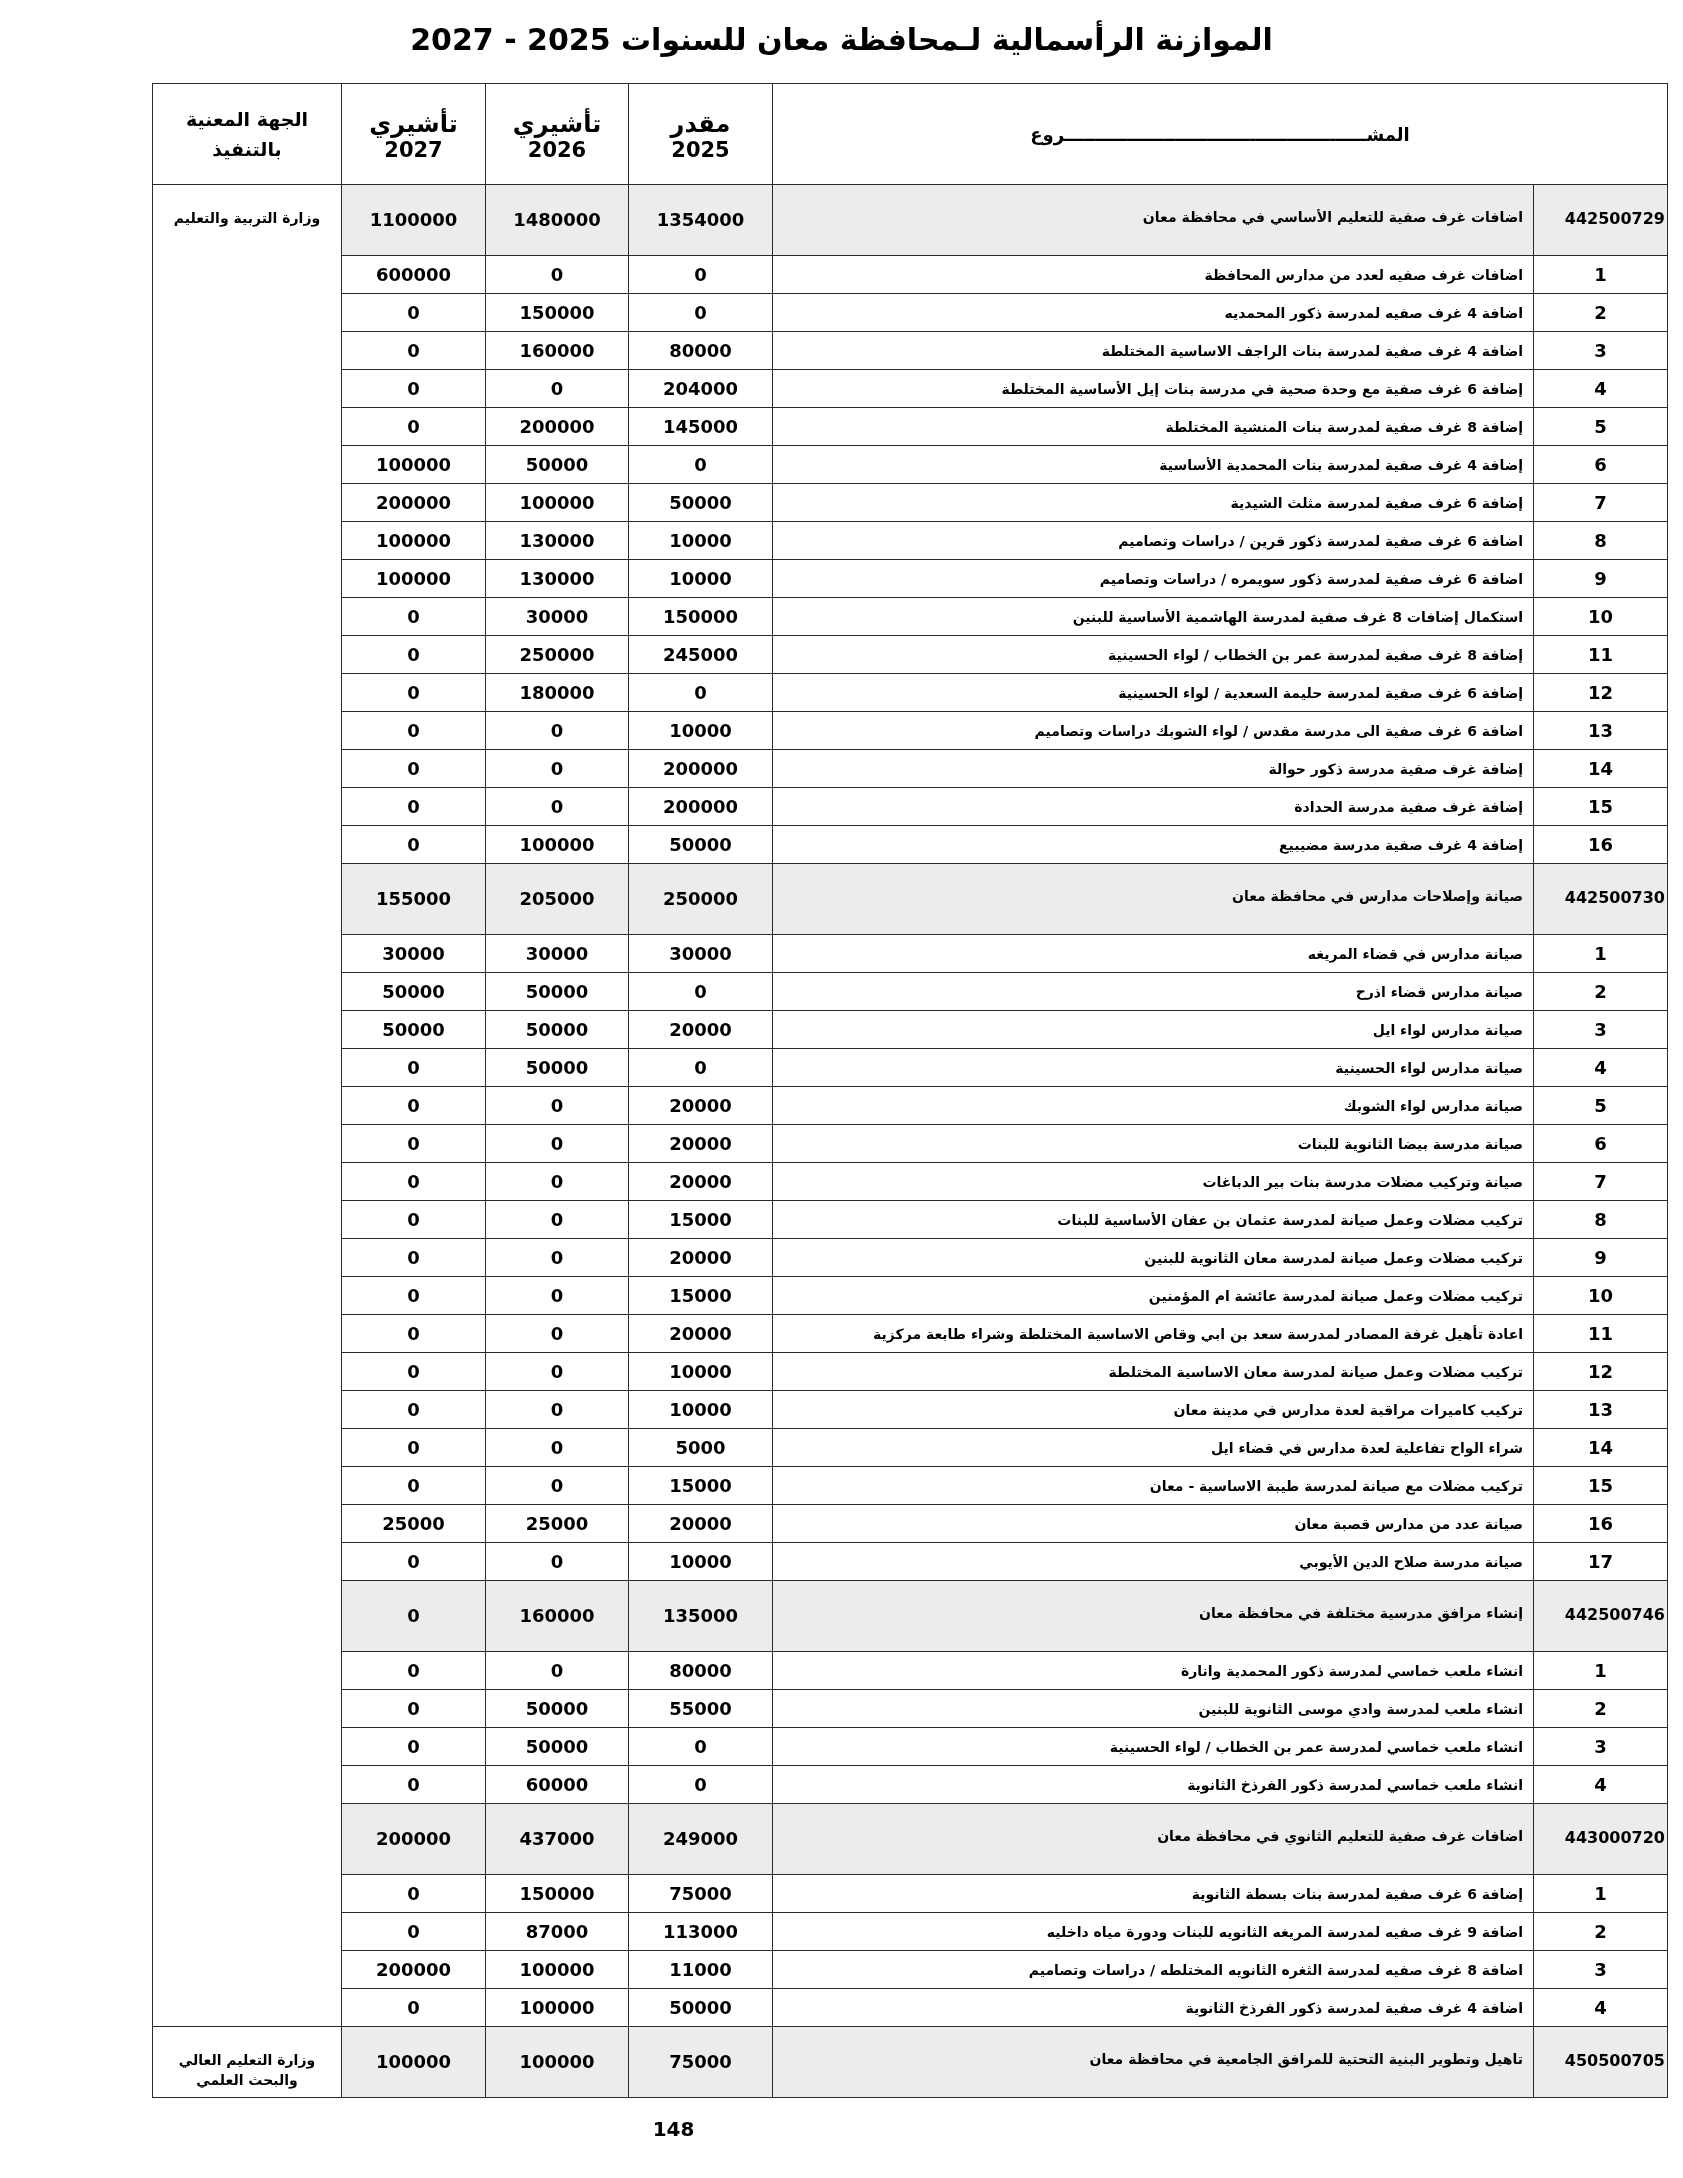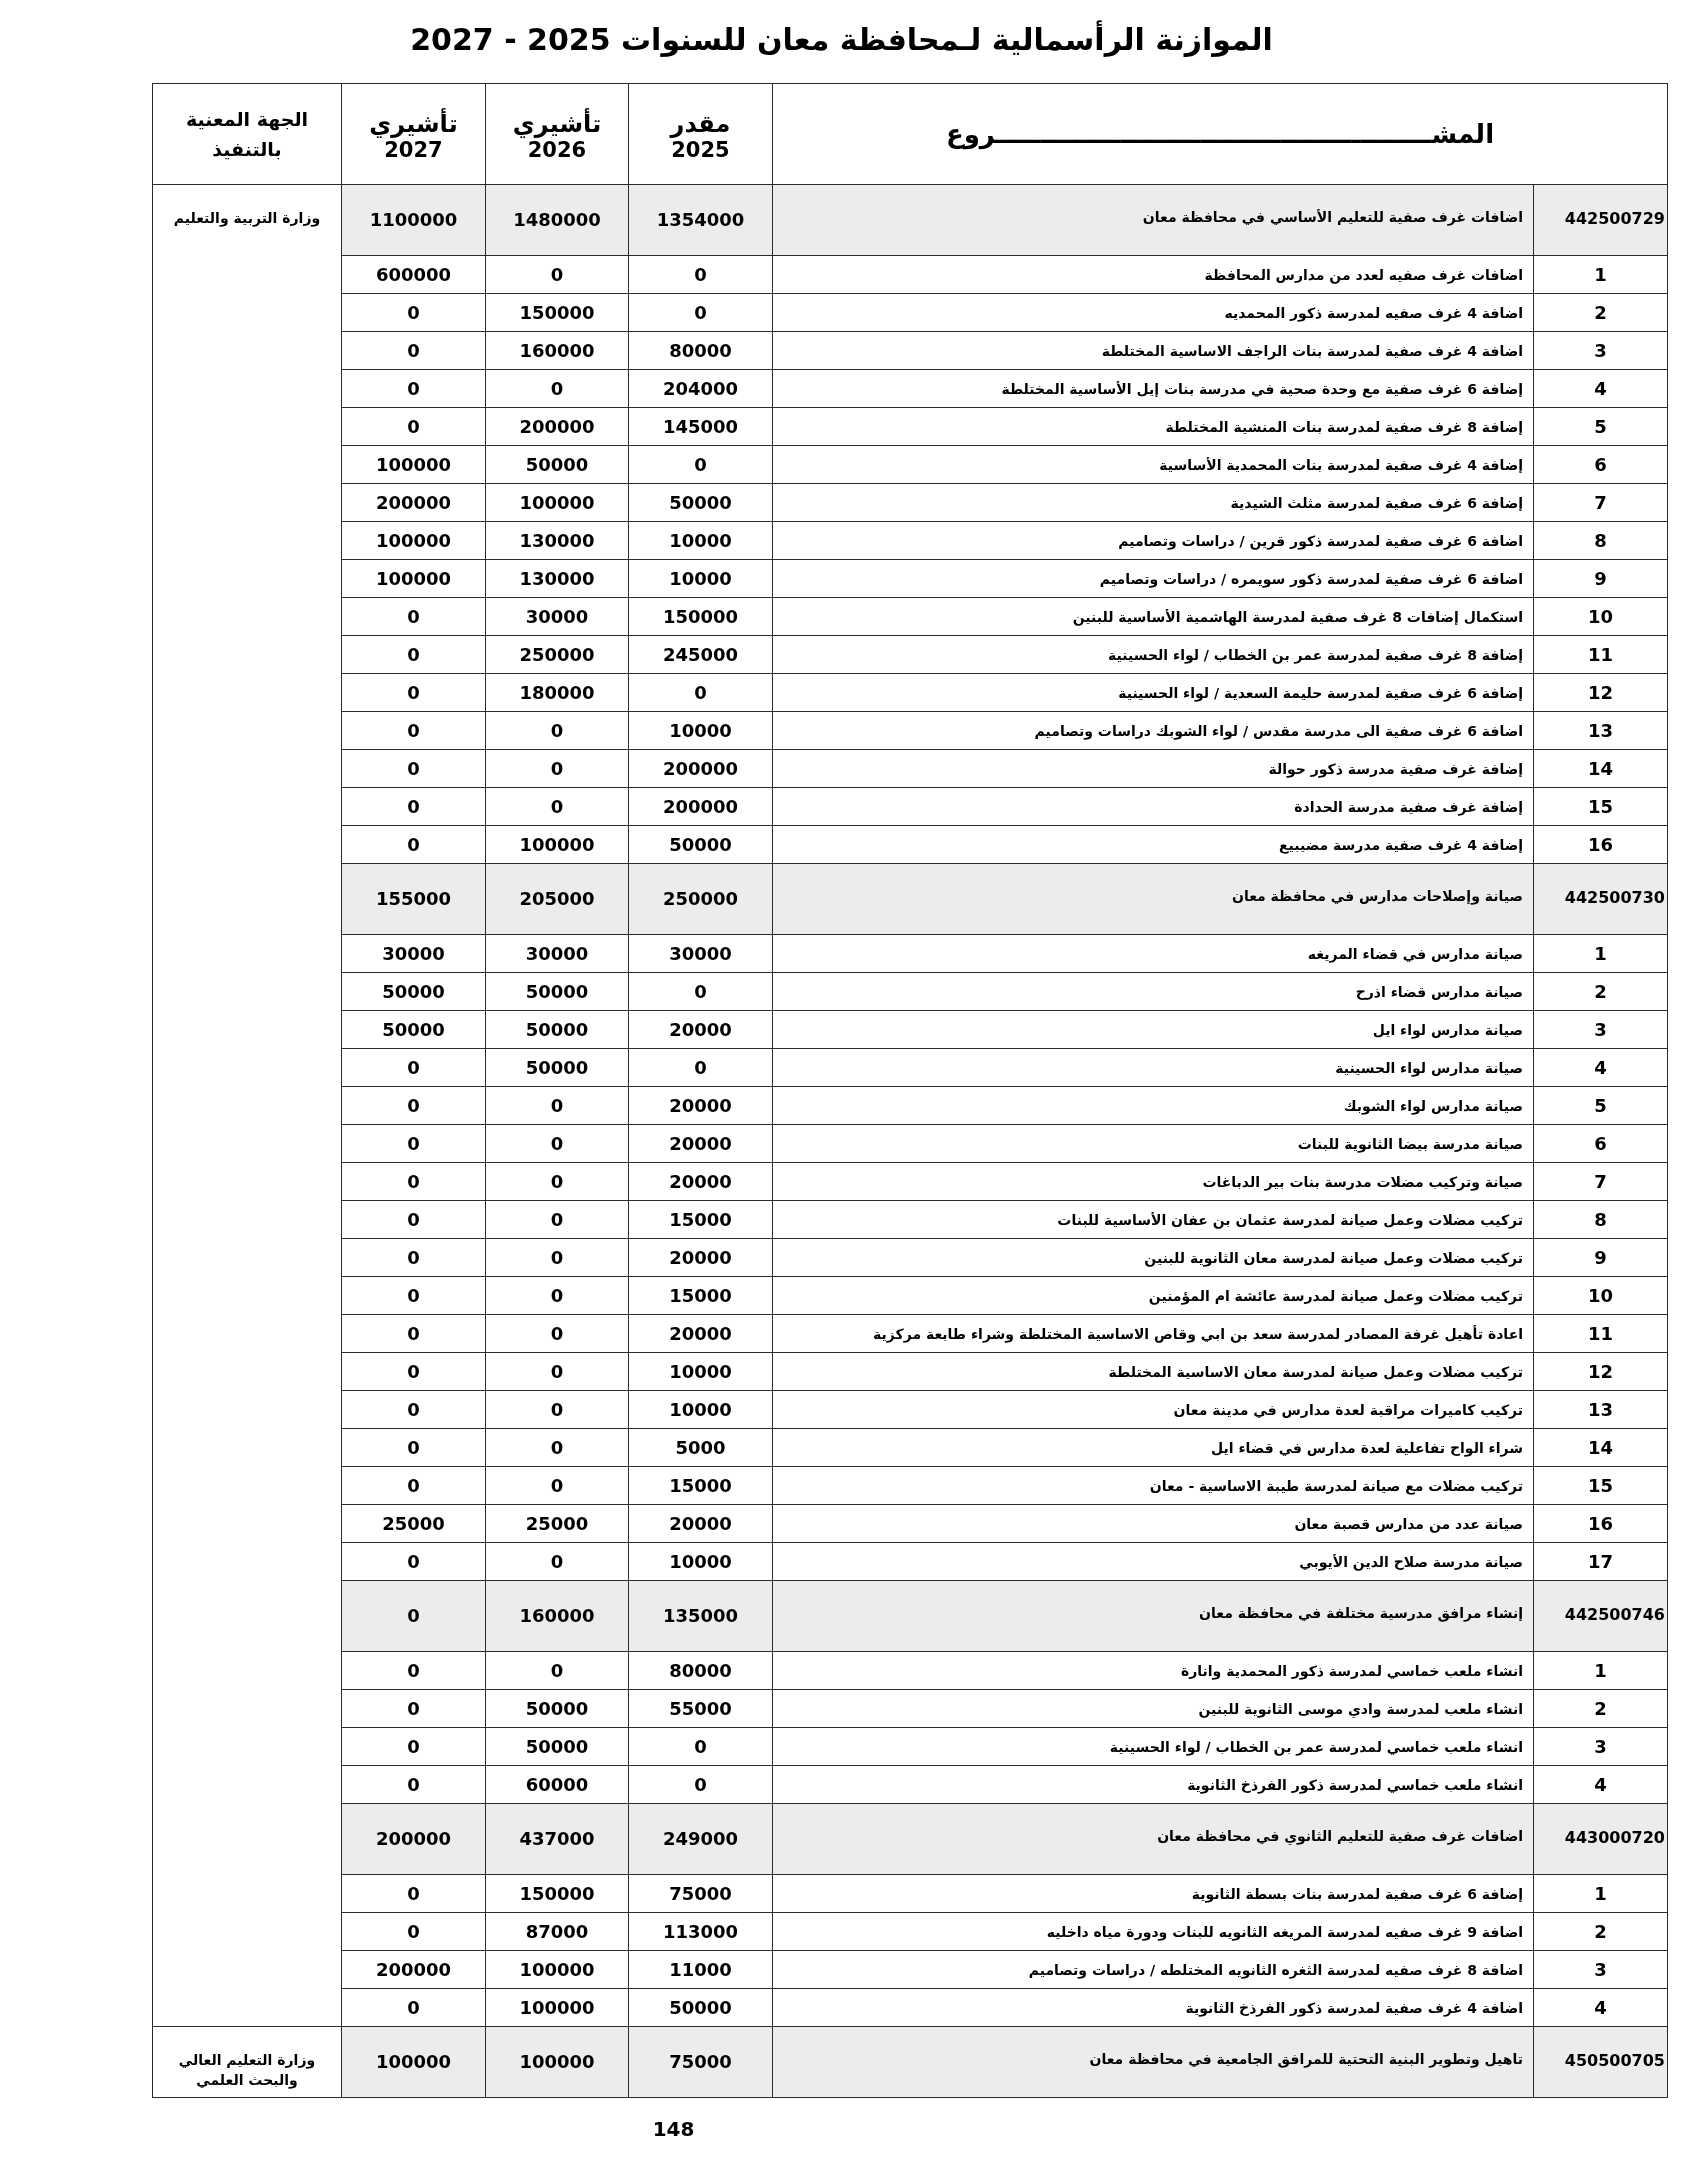--- a/index.html
+++ b/index.html
@@ -37,21 +37,21 @@
     font-weight: bold;
     overflow: hidden;
   }
   thead th {
     height: 101px;
     background: #fff;
     vertical-align: middle;
     text-align: center;
     padding: 4px;
   }
-  .th-project { font-size: 26px; }
+  .th-project { font-size: 18px; }
   .th-type { font-size: 24px; margin-top: 4px; }
   .th-yr { font-size: 21px; }
   .th-agency { font-size: 19px; line-height: 1.6; }
 
   tr.section-row td {
     height: 71px;
     background: #ececec;
     vertical-align: top;
     padding-top: 24px;
   }

